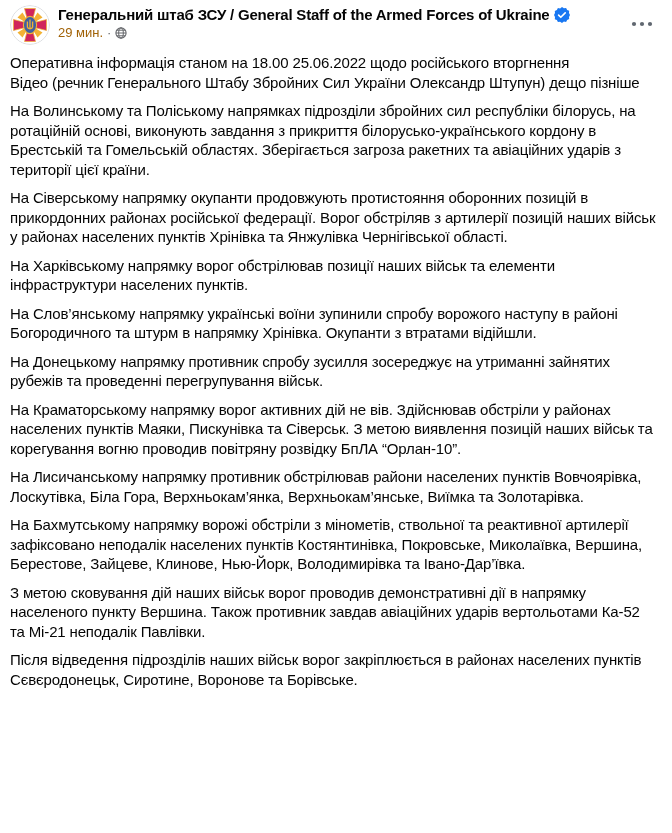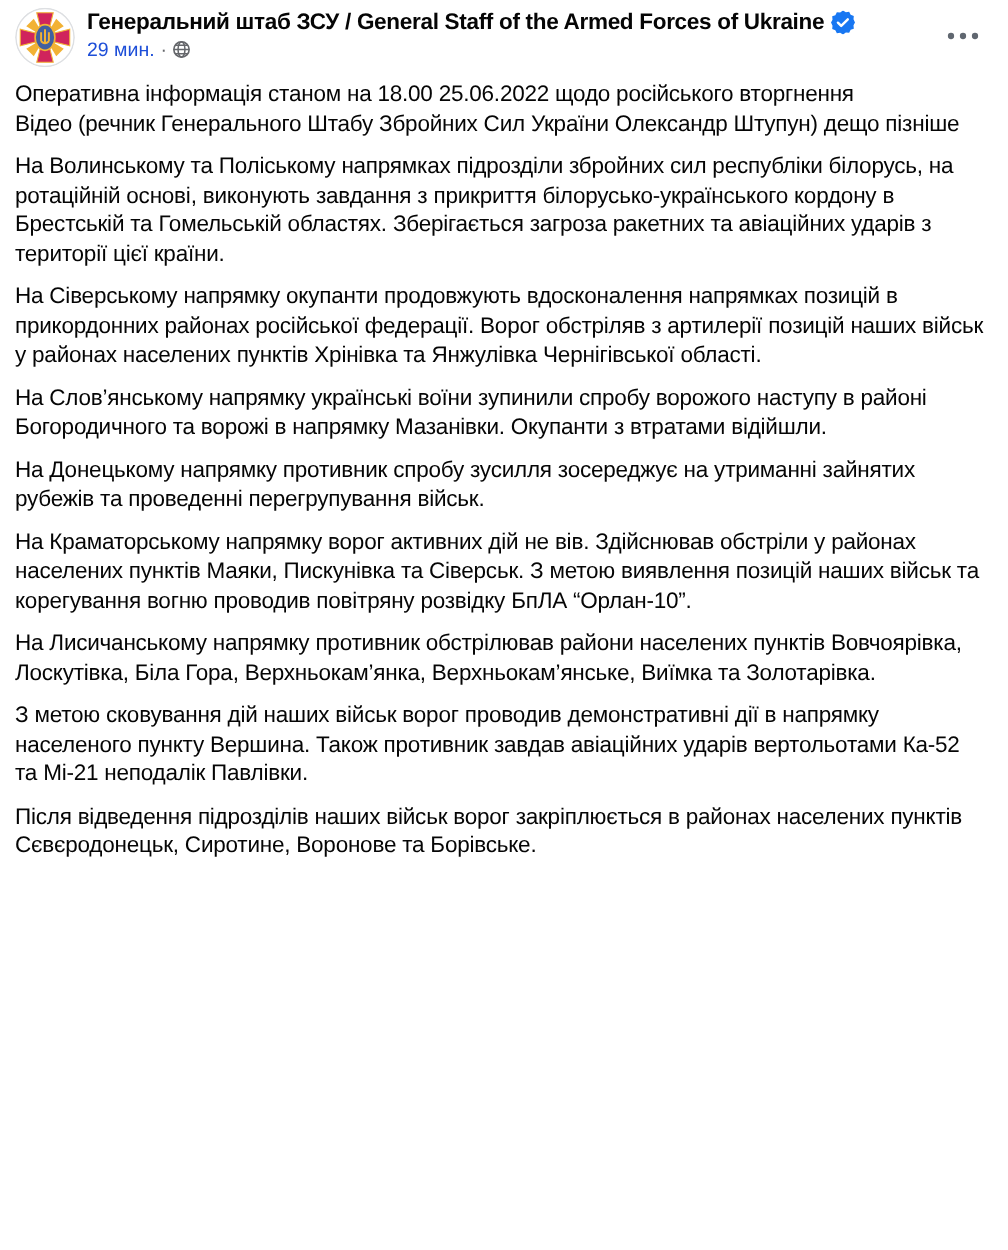--- a/index.html
+++ b/index.html
@@ -55,21 +55,21 @@
   }
   .meta-row {
     display: flex;
     align-items: center;
     gap: 4px;
     font-size: 13px;
     color: #65676b;
     margin-top: 2px;
   }
   .meta-row a {
-    color: #1d4ed8;
+    color: #a16207;
     text-decoration: none;
   }
   .more-btn {
     position: absolute;
     top: 10px;
     right: 14px;
     width: 32px;
     height: 28px;
     display: flex;
     align-items: center;
@@ -158,22 +158,24 @@
         </svg>
       </span>
     </button>
 
   </div>
 
   <div class="post-body">
     <p>Оперативна інформація станом на 18.00 25.06.2022 щодо російського вторгнення
 Відео (речник Генерального Штабу Збройних Сил України Олександр Штупун) дещо пізніше</p>
     <p>На Волинському та Поліському напрямках підрозділи збройних сил республіки білорусь, на ротаційній основі, виконують завдання з прикриття білорусько-українського кордону в Брестській та Гомельській областях. Зберігається загроза ракетних та авіаційних ударів з території цієї країни.</p>
-    <p>На Сіверському напрямку окупанти продовжують вдосконалення напрямках позицій в прикордонних районах російської федерації. Ворог обстріляв з артилерії позицій наших військ у районах населених пунктів Хрінівка та Янжулівка Чернігівської області.</p>
-    <p>На Слов’янському напрямку українські воїни зупинили спробу ворожого наступу в районі Богородичного та ворожі в напрямку Мазанівки. Окупанти з втратами відійшли.</p>
+    <p>На Сіверському напрямку окупанти продовжують протистояння оборонних позицій в прикордонних районах російської федерації. Ворог обстріляв з артилерії позицій наших військ у районах населених пунктів Хрінівка та Янжулівка Чернігівської області.</p>
+    <p>На Харківському напрямку ворог обстрілював позиції наших військ та елементи інфраструктури населених пунктів.</p>
+    <p>На Слов’янському напрямку українські воїни зупинили спробу ворожого наступу в районі Богородичного та штурм в напрямку Хрінівка. Окупанти з втратами відійшли.</p>
     <p>На Донецькому напрямку противник спробу зусилля зосереджує на утриманні зайнятих рубежів та проведенні перегрупування військ.</p>
     <p>На Краматорському напрямку ворог активних дій не вів. Здійснював обстріли у районах населених пунктів Маяки, Пискунівка та Сіверськ. З метою виявлення позицій наших військ та корегування вогню проводив повітряну розвідку БпЛА “Орлан-10”.</p>
     <p>На Лисичанському напрямку противник обстрілював райони населених пунктів Вовчоярівка, Лоскутівка, Біла Гора, Верхньокам’янка, Верхньокам’янське, Виїмка та Золотарівка.</p>
+    <p>На Бахмутському напрямку ворожі обстріли з мінометів, ствольної та реактивної артилерії зафіксовано неподалік населених пунктів Костянтинівка, Покровське, Миколаївка, Вершина, Берестове, Зайцеве, Клинове, Нью-Йорк, Володимирівка та Івано-Дар’ївка.</p>
     <p>З метою сковування дій наших військ ворог проводив демонстративні дії в напрямку населеного пункту Вершина. Також противник завдав авіаційних ударів вертольотами Ка-52 та Мі-21 неподалік Павлівки.</p>
     <p>Після відведення підрозділів наших військ ворог закріплюється в районах населених пунктів Сєвєродонецьк, Сиротине, Воронове та Борівське.</p>
   </div>
 
 </div>
 
 </body></html>

